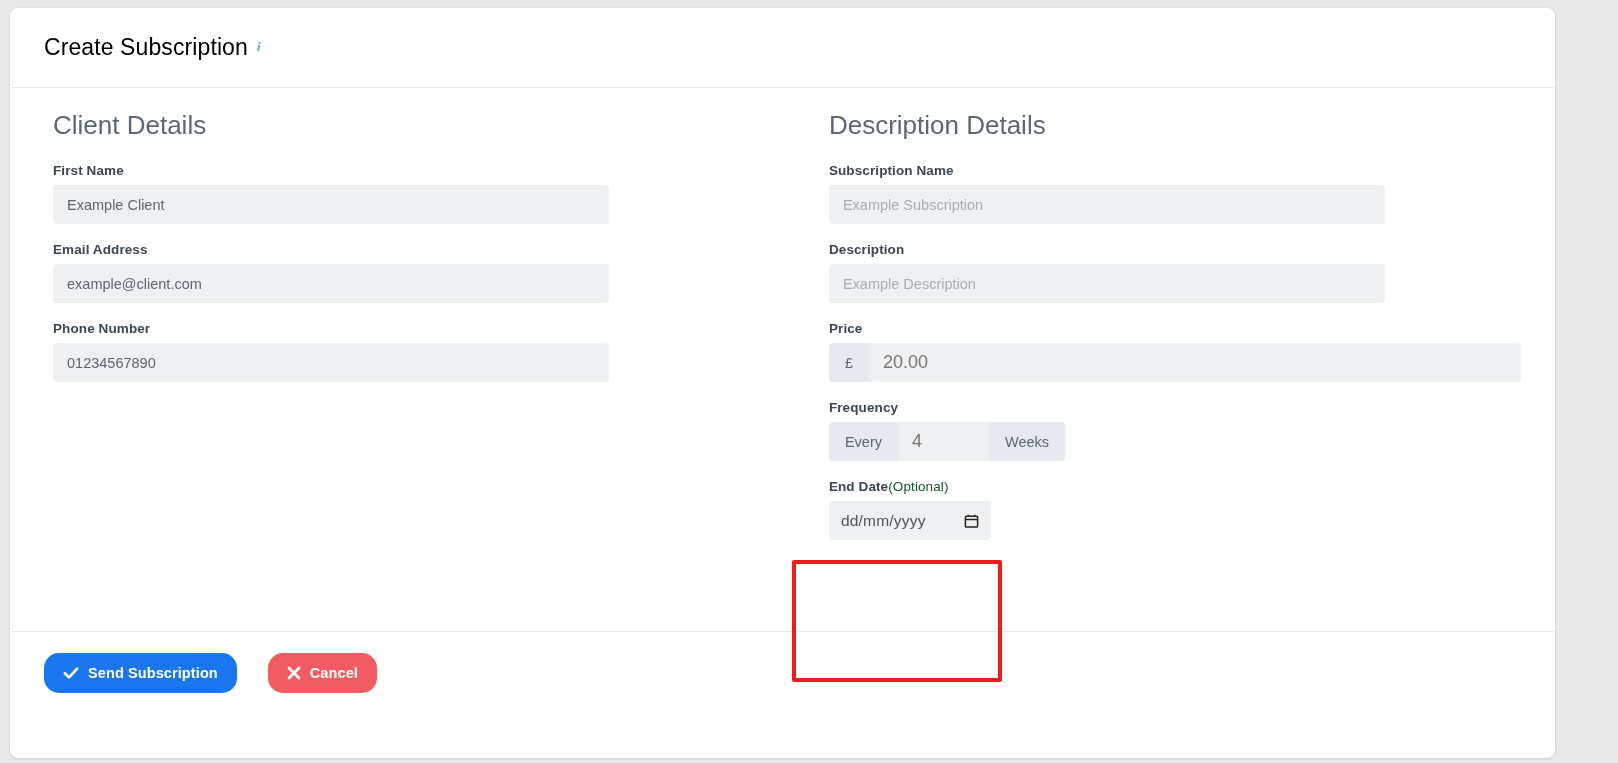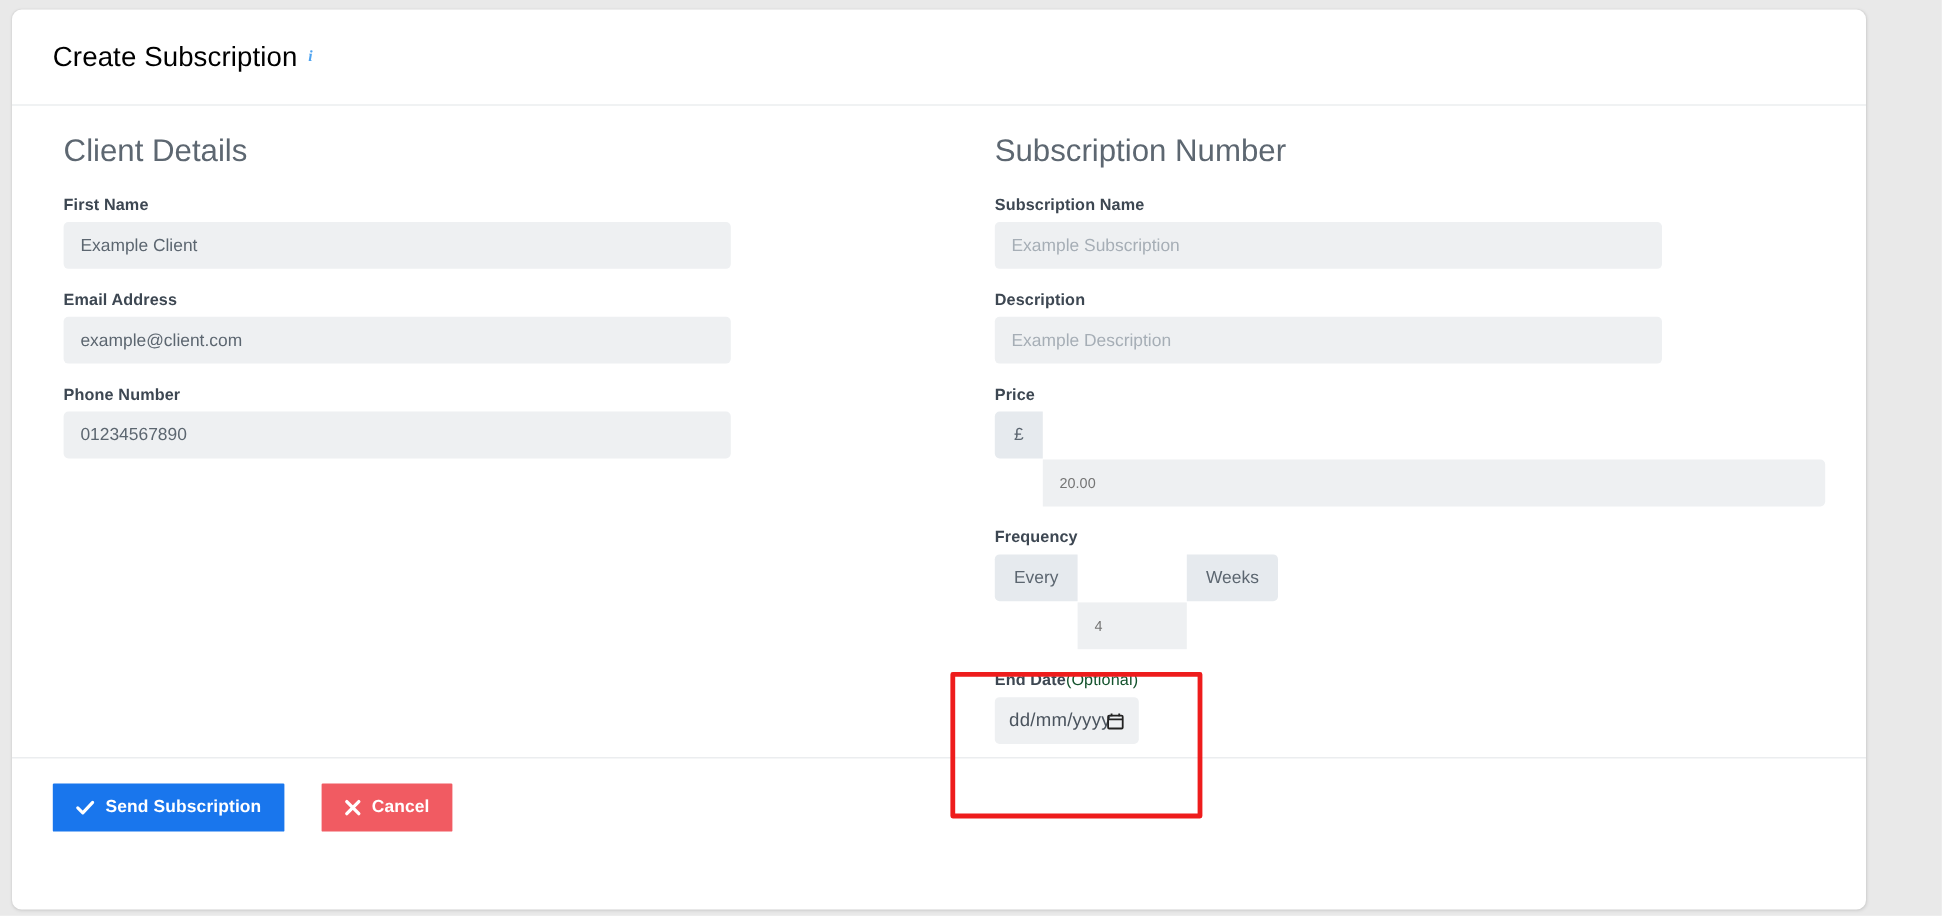--- a/index.html
+++ b/index.html
@@ -112,35 +112,34 @@
     height: 39px;
     padding: 0 16px;
   }
   .group-addon.left  { border-radius: 4px 0 0 4px; }
   .group-addon.right { border-radius: 0 4px 4px 0; }
   .group-input {
     background: #eef0f2;
     border: none;
     height: 39px;
     padding: 0 14px;
-    font-size: 12px;
+    font-size: 18px;
     font-family: "Liberation Sans", sans-serif;
     color: #5c6670;
     outline: none;
-    margin-top: 40px;
   }
   .group-input.price  { width: 652px; border-radius: 0 4px 4px 0; }
   .group-input.freq   { width: 91px; }
 
   
   .date-wrap {
     position: relative;
     display: inline-flex;
     align-items: center;
-    width: 120px;
+    width: 162px;
     height: 39px;
     background: #eef0f2;
     border-radius: 4px;
     padding: 0 12px;
   }
   .date-text {
     font-size: 15.5px;
     color: #4b545e;
     font-family: "Liberation Sans", sans-serif;
     letter-spacing: 0.2px;
@@ -167,21 +166,21 @@
 
   
   .card-footer {
     border-top: 1px solid #e7e9eb;
     padding: 21px 34px;
     display: flex;
     gap: 31px;
   }
   .btn {
     border: none;
-    border-radius: 1px;
+    border-radius: 15px;
     height: 40px;
     padding: 0 19px;
     font-size: 14.5px;
     font-weight: 700;
     color: #ffffff;
     font-family: "Liberation Sans", sans-serif;
     display: inline-flex;
     align-items: center;
     gap: 9px;
     cursor: pointer;
@@ -217,21 +216,21 @@
           <input class="text-input" type="text" value="example@client.com" style="">
         </div>
 
         <div class="form-group">
           <label class="field-label">Phone Number</label>
           <input class="text-input" type="text" value="01234567890" style="">
         </div>
       </div>
 
       <div class="col right">
-        <h2 class="section-heading">Subscription Number</h2>
+        <h2 class="section-heading">Description Details</h2>
 
         <div class="form-group">
           <label class="field-label">Subscription Name</label>
           <input class="text-input" type="text" placeholder="Example Subscription" style="">
         </div>
 
         <div class="form-group">
           <label class="field-label">Description</label>
           <input class="text-input" type="text" placeholder="Example Description" style="">
         </div>

